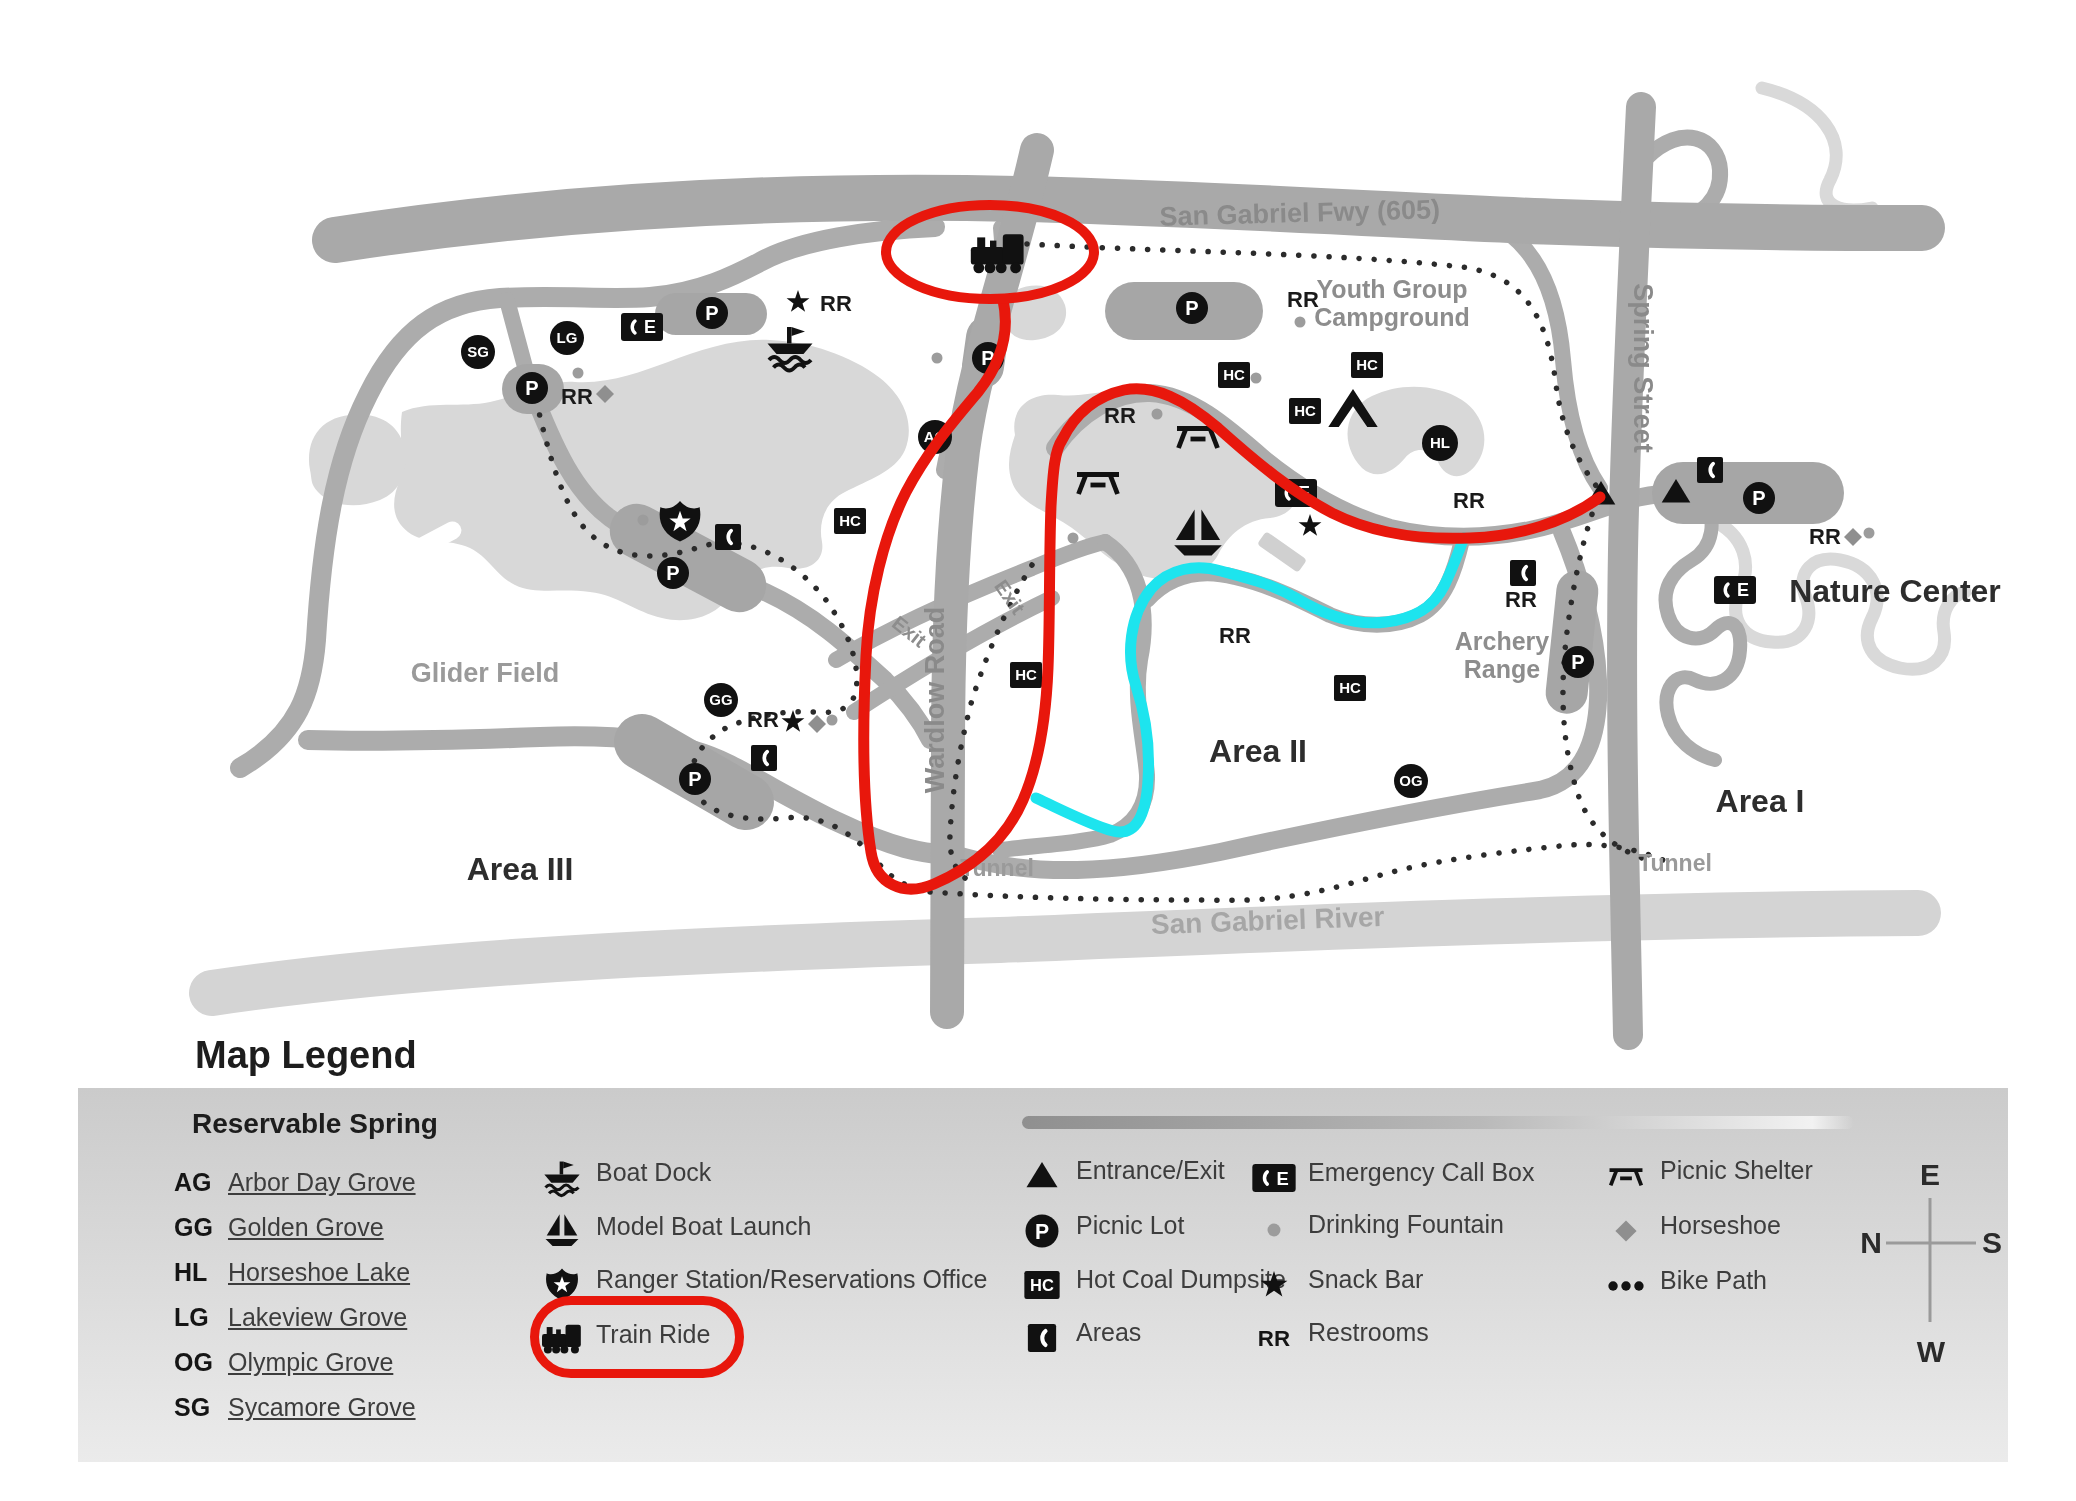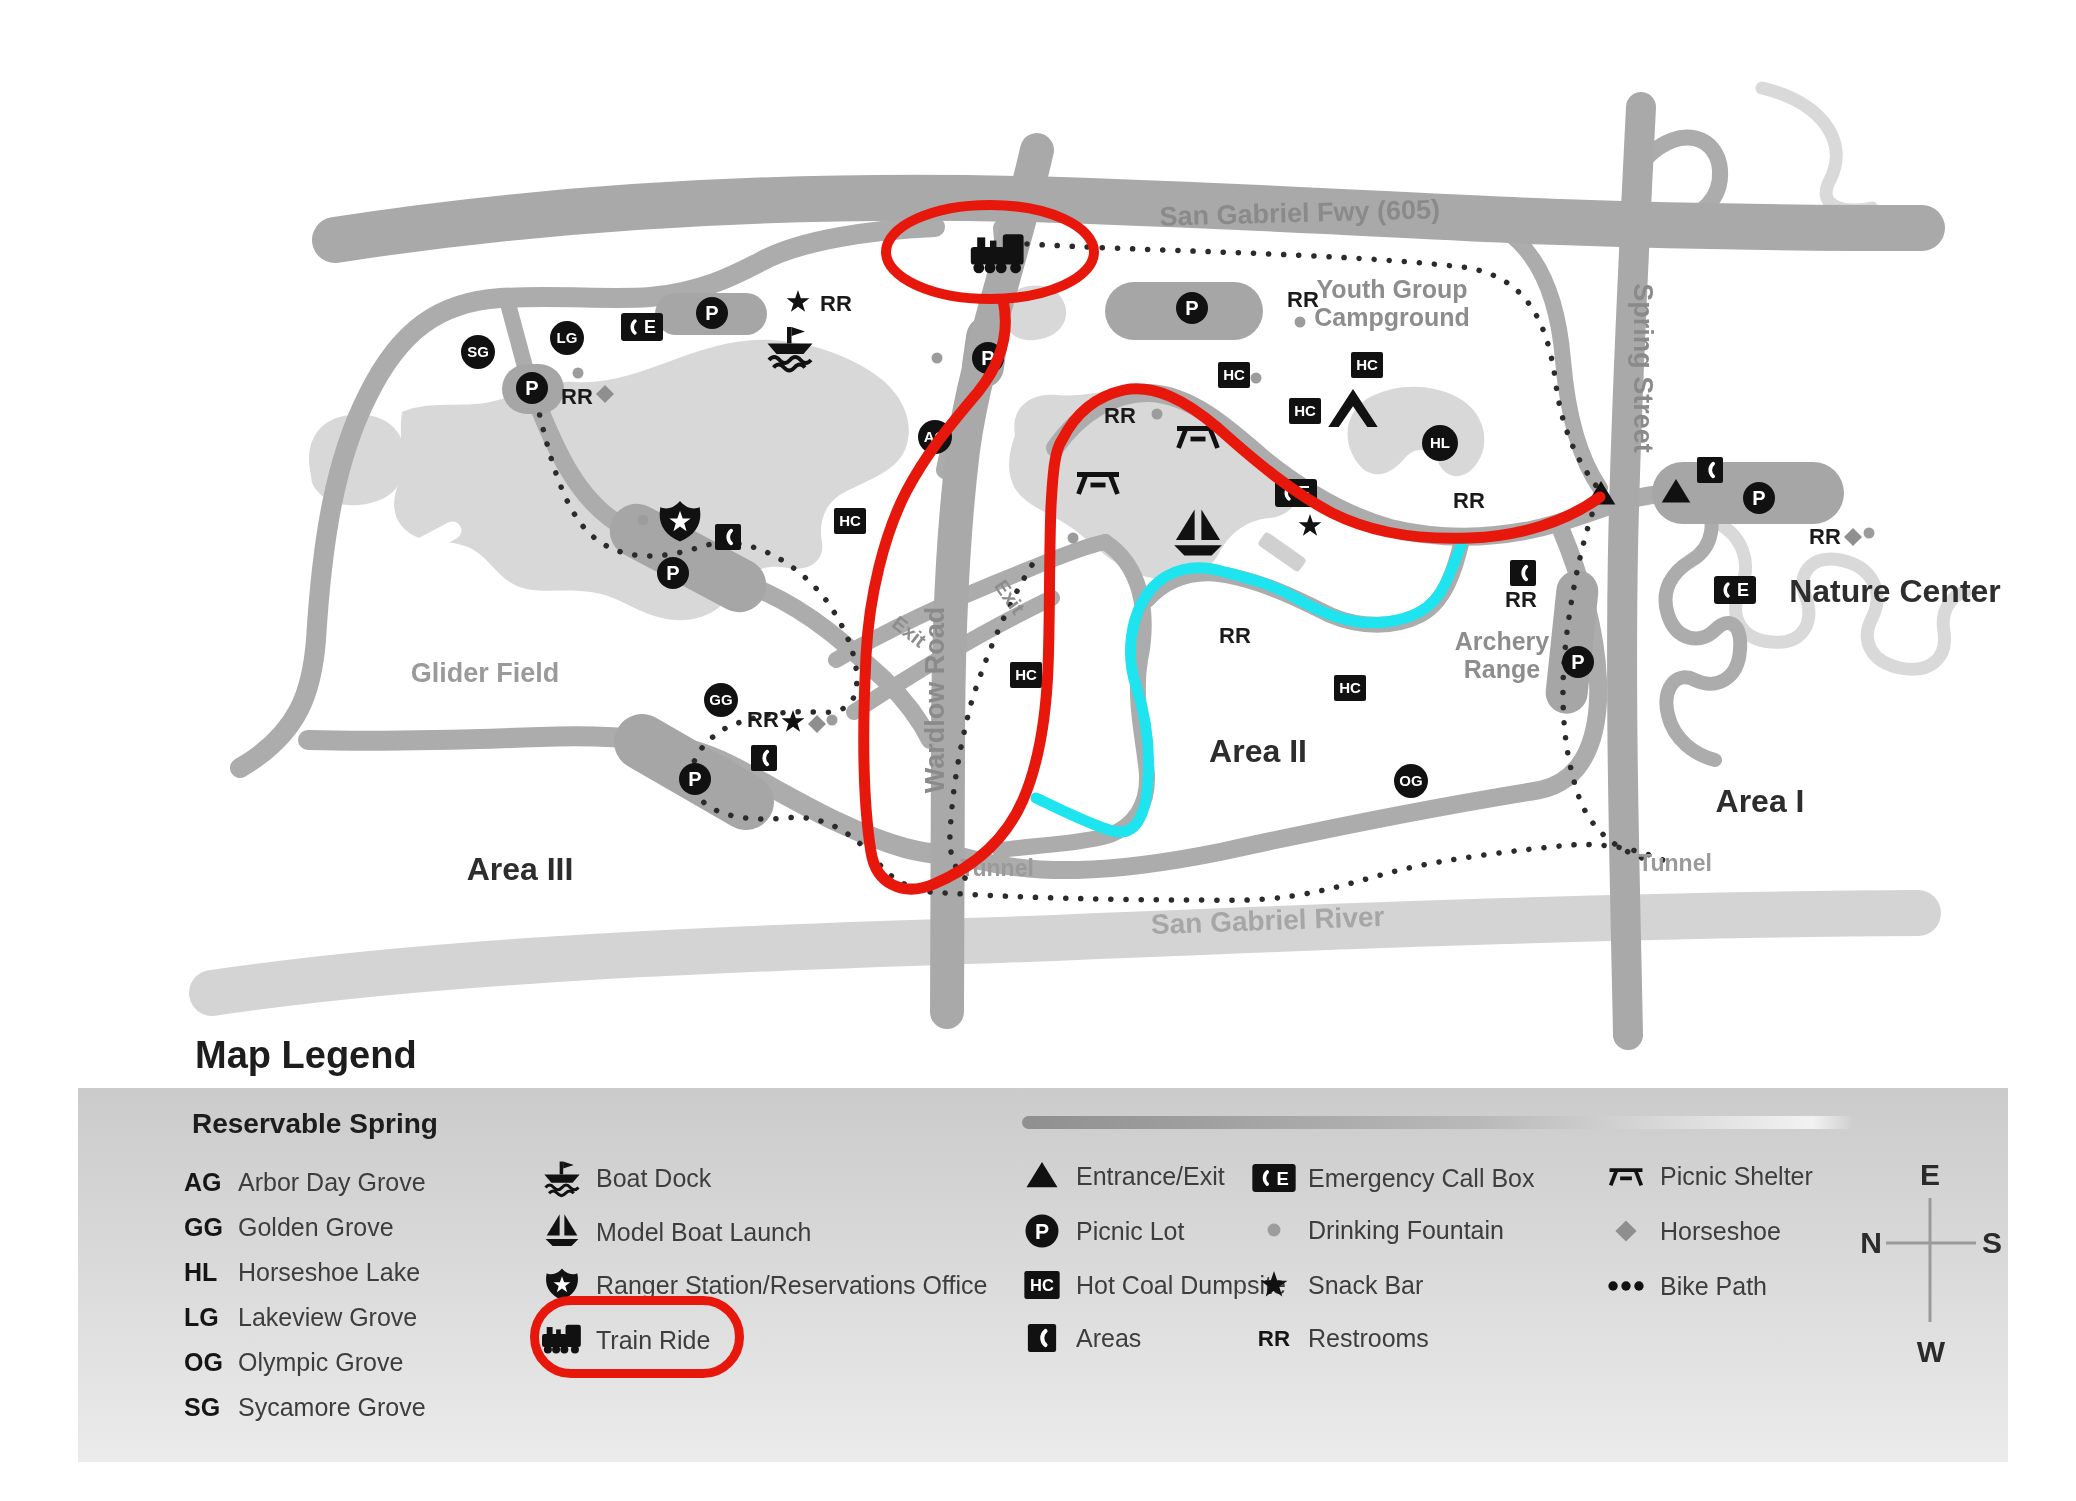--- a/index.html
+++ b/index.html
@@ -18,23 +18,23 @@
   .t-riv {font:bold 28px "Liberation Sans",sans-serif;fill:#a6a6a6;text-anchor:middle;}
   .t-tun {font:bold 23px "Liberation Sans",sans-serif;fill:#9a9a9a;text-anchor:middle;}
   .t-exit{font:bold 20px "Liberation Sans",sans-serif;fill:#8d8d8d;text-anchor:middle;}
   
   .lg-panel{position:absolute;left:78px;top:1088px;width:1930px;height:374px;
             background:linear-gradient(180deg,#cbcbcb 0%,#d9d9d9 45%,#ebebeb 100%);}
   .lg-bar{position:absolute;left:1022px;top:1116px;width:832px;height:13px;border-radius:7px;
           background:linear-gradient(90deg,#8f8f8f 0%,#b9b9b9 55%,#f2f2f2 95%,rgba(255,255,255,0) 100%);}
   .lg-title{position:absolute;left:195px;top:1034px;font:bold 38px "Liberation Sans",sans-serif;color:#1d1d1d;}
   .lg-header{position:absolute;left:192px;top:1108px;font:bold 28px "Liberation Sans",sans-serif;color:#1d1d1d;}
-  .rv-row{position:absolute;left:184px;font:25px "Liberation Sans",sans-serif;color:#3d3d3d;white-space:nowrap;}
+  .rv-row{position:absolute;left:174px;font:25px "Liberation Sans",sans-serif;color:#3d3d3d;white-space:nowrap;text-decoration:underline;}
   .rv-row b{display:inline-block;width:54px;color:#151515;font-weight:bold;}
-  .lg-row{position:absolute;display:flex;align-items:center;white-space:nowrap;
+  .lg-row{position:absolute;display:flex;align-items:flex-start;white-space:nowrap;
           font:25px "Liberation Sans",sans-serif;color:#3d3d3d;}
   .lg-ic{width:52px;height:40px;flex:0 0 52px;margin-right:8px;}
   .lg-red-ring{position:absolute;left:530px;top:1296px;width:214px;height:82px;
                border:9px solid #e8170c;border-radius:46px;box-sizing:border-box;}
   .compass{position:absolute;left:1855px;top:1140px;}
 </style>
 </head>
 <body>
 
 <div id="page">

